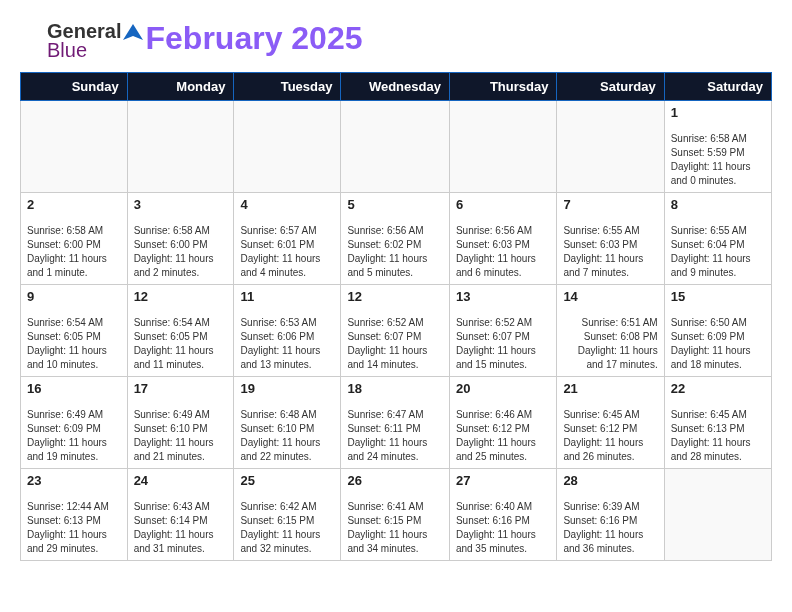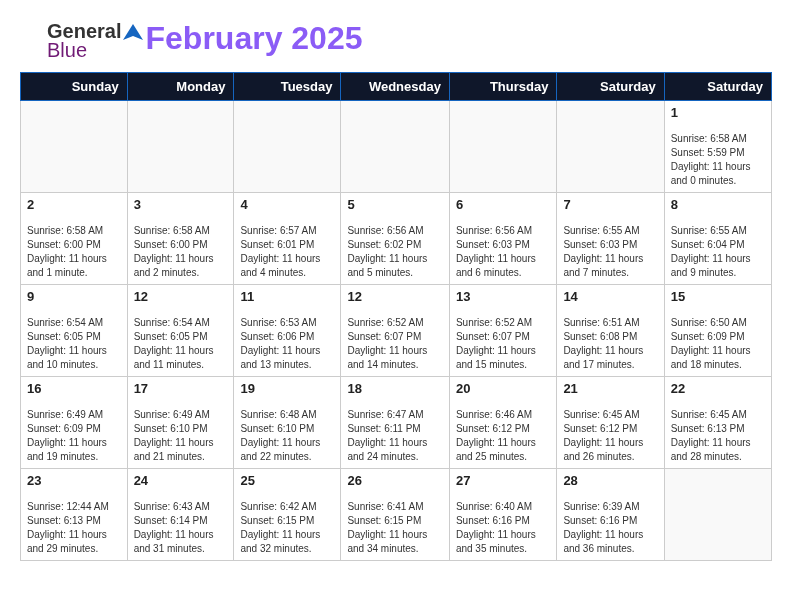--- a/index.html
+++ b/index.html
@@ -206,21 +206,21 @@
         </td>
         <td>
           <span class="day-number">13</span>
           <div class="day-info" style="white-space: pre-line;">Sunrise: 6:52 AM
 Sunset: 6:07 PM
 Daylight: 11 hours
 and 15 minutes.</div>
         </td>
         <td>
           <span class="day-number">14</span>
-          <div class="day-info" style="white-space: pre-line;">Sunrise: 6:51 AM
+          <div class="day-info" style="white-space: pre-line; text-align: right;">Sunrise: 6:51 AM
 Sunset: 6:08 PM
 Daylight: 11 hours
 and 17 minutes.</div>
         </td>
         <td>
           <span class="day-number">15</span>
           <div class="day-info" style="white-space: pre-line;">Sunrise: 6:50 AM
 Sunset: 6:09 PM
 Daylight: 11 hours
 and 18 minutes.</div>

